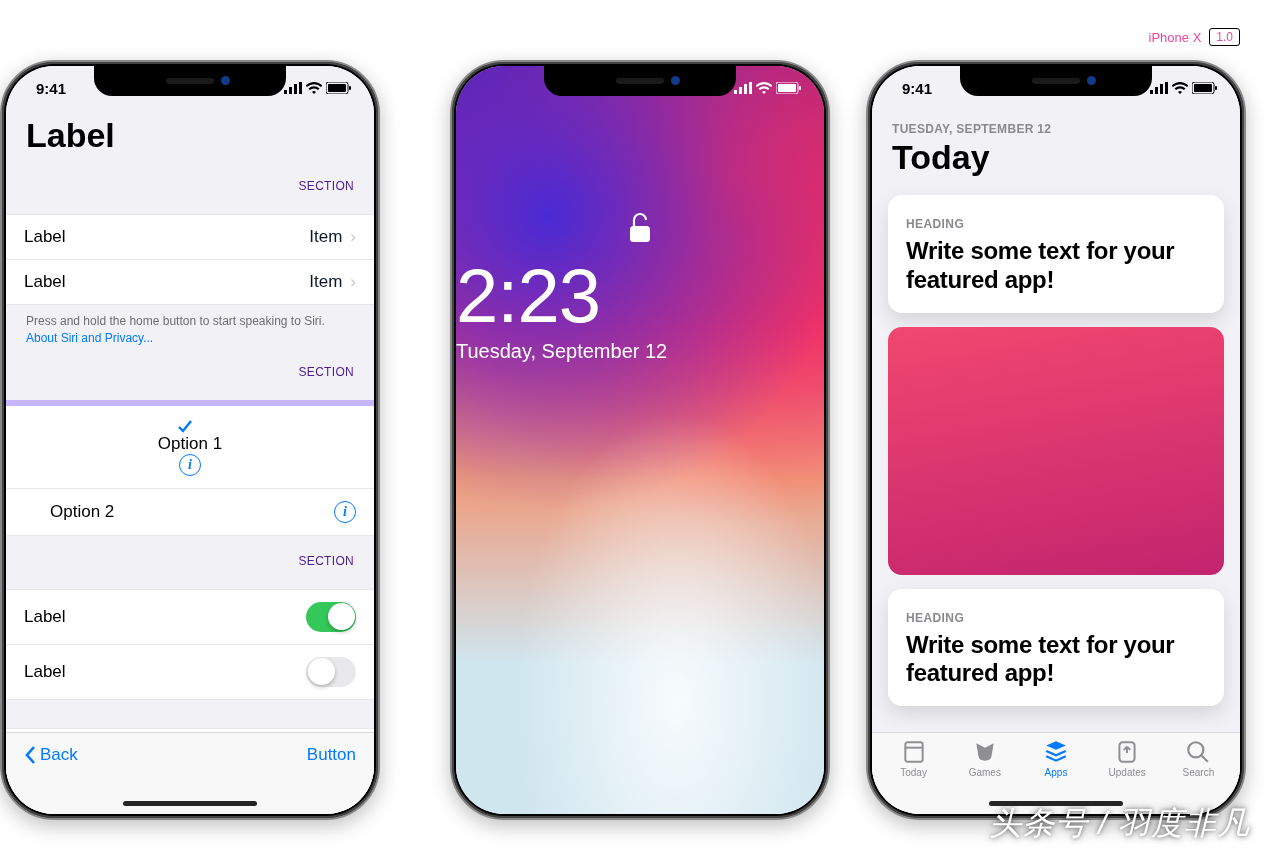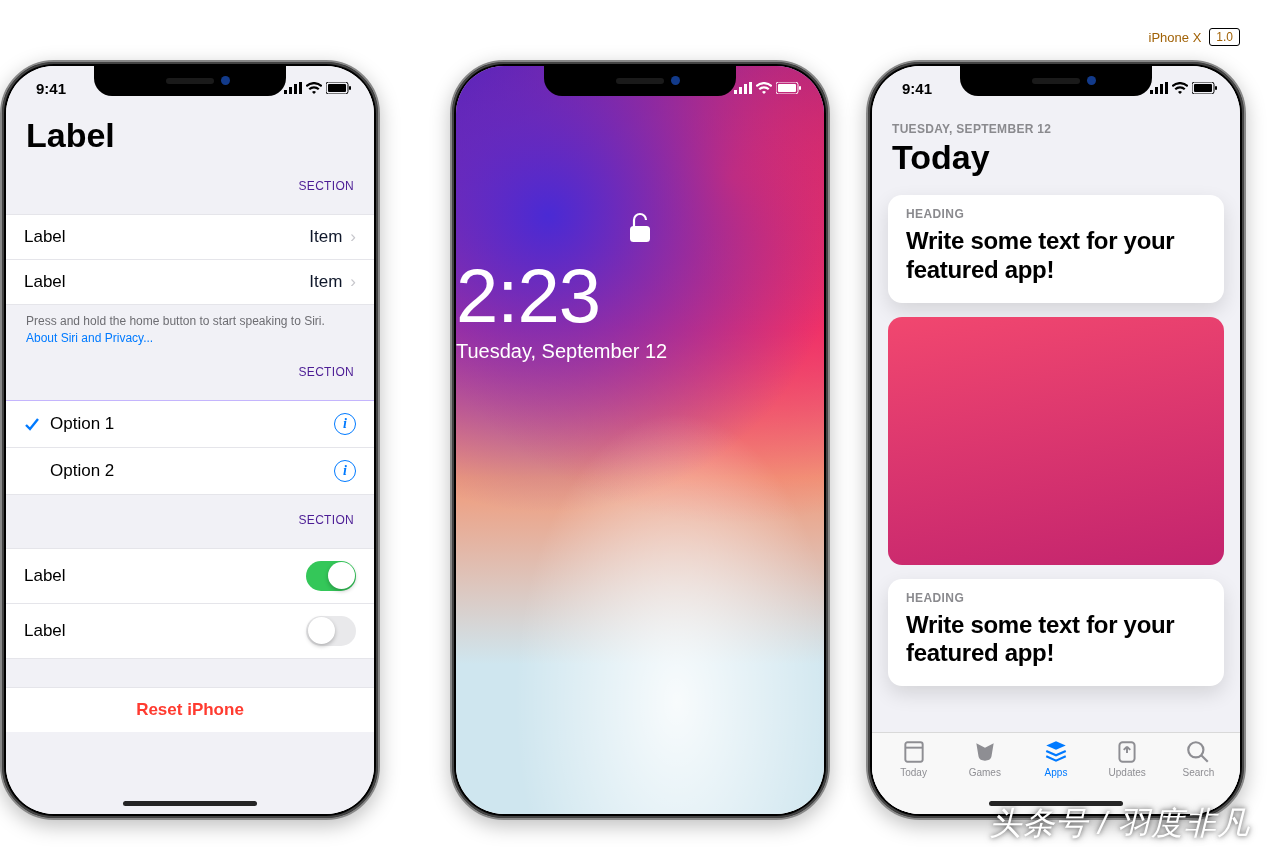--- a/index.html
+++ b/index.html
@@ -12,21 +12,21 @@
   }
   .canvas {
     width: 1280px; height: 864px;
     position: absolute; top: 0; left: 0;
   }
 
   
   .version-tag {
     position: absolute;
     top: 28px; right: 40px;
-    font-size: 13px; color: #a16207;
+    font-size: 13px; color: #ec4899;
     display: flex; align-items: center; gap: 8px;
   }
   .version-box {
     border: 1px solid #000;
     padding: 1px 6px;
     border-radius: 3px;
     font-size: 12px;
   }
 
   
@@ -97,21 +97,21 @@
   .lock-icon { display:flex; justify-content:center; margin-bottom:14px;}
 
   
   .today-bg { position:absolute; inset:0; background:#f1f1f6;}
   .today-head { padding: 56px 20px 10px; }
   .today-date { font-size: 12px; color: #8a8a8e; font-weight:600; letter-spacing:.3px;}
   .today-title { font-size: 34px; font-weight: 800; color:#000; margin-top:2px;}
   .card {
     margin: 8px 16px 14px; background:#fff; border-radius: 14px;
     box-shadow: 0 8px 20px rgba(0,0,0,.12);
-    padding: 12px 18px 18px;
+    padding: 22px 18px 18px;
   }
   .card-heading { font-size: 12px; font-weight: 600; color:#8a8a8e; letter-spacing:.4px;}
   .card-text { font-size: 24px; font-weight: 700; color:#000; line-height:1.2; margin-top:6px; letter-spacing:-.3px;}
   .card-image {
     margin: 2px 16px 14px; height: 248px; border-radius: 14px;
     background: linear-gradient(170deg, #f1476f 0%, #c3246e 100%);
   }
   .tabbar {
     position:absolute; bottom:0; left:0; right:0; height:82px;
     background: rgba(248,248,248,.94);
@@ -342,21 +342,21 @@
           <span>Label</span>
           <span class="spacer"></span>
           <span class="value">Item</span>
           <span class="chev">›</span>
         </div>
         <div class="footer-text">
           <span>Press and hold the home button to start speaking to Siri. </span><a>About Siri and Privacy...</a>
         </div>
 
         <div class="sec-label">SECTION</div>
-        <div class="row" style="border-top:1px solid #c4b5fd;">
+        <div class="row" style="border-top:6px solid #c4b5fd;flex-direction:column;">
           <span class="check-slot">
             <svg width="16" height="16" viewBox="0 0 16 16" fill="none" stroke="#007aff" stroke-width="2.4">
                 <path d="M2 9l4 4 8-10"></path>
               </svg>
           </span>
           <span>Option 1</span>
           <span class="spacer"></span>
           <span class="info-i">i</span>
         </div>
         <div class="row">
@@ -380,18 +380,27 @@
           <span class="switch off">
               <span class="knob"></span>
             </span>
         </div>
         <div style="height:28px;"></div>
         <div class="row center" style="border-top:1px solid #e5e5ea;">
           <span>Reset iPhone</span>
         </div>
       </div>
 
+      <div class="toolbar">
+        <div class="back-btn">
+          <svg width="12" height="20" viewBox="0 0 12 20" fill="none" stroke="#007aff" stroke-width="2.6">
+              <path d="M10 2L3 10l7 8"></path>
+            </svg>
+          <span>Back</span>
+        </div>
+        <div>Button</div>
+      </div>
       <div class="home-ind"></div>
     </div>
   </div>
 
   <div class="watermark">头条号 / 羽度非凡</div>
 </div>
 
 </body></html>

